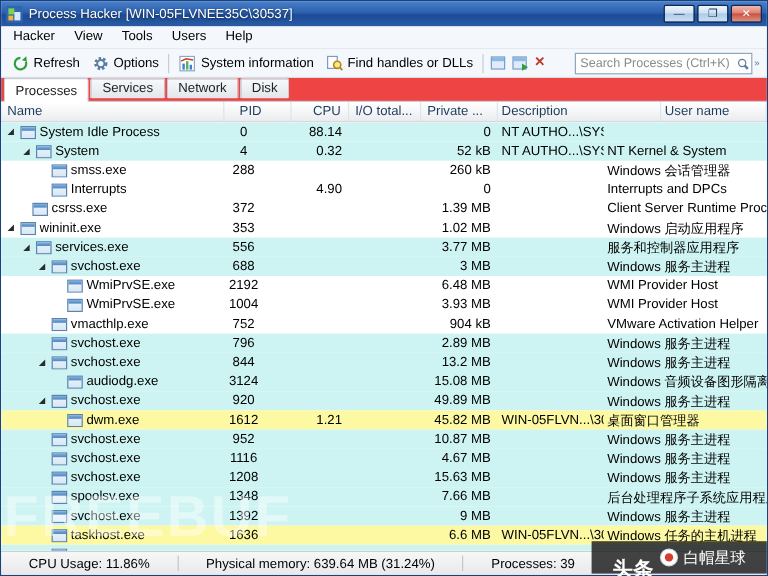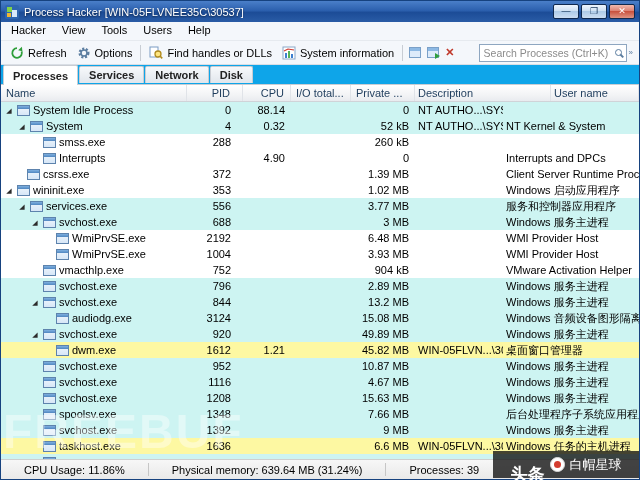--- a/index.html
+++ b/index.html
@@ -44,37 +44,37 @@
                display:flex; align-items:center; padding:0 4px; gap:3px; }
   .searchbox input { border:none; outline:none; flex:1; min-width:0; font-size:10.5px;
                      font-family:"Liberation Sans", sans-serif; background:transparent; color:#333; }
   .searchbox input::placeholder { color:#8b8b8b; }
   .mag { width:7px; height:7px; border:1.5px solid #5b7da0; border-radius:50%; position:relative; flex:0 0 7px; }
   .mag::after { content:""; position:absolute; width:4px; height:1.5px; background:#5b7da0;
                 transform:rotate(45deg); right:-3px; bottom:-1px; }
   .chev { font-size:8px; color:#5b7da0; padding:0 2px; }
 
   
-  .tabbar { height:20px; flex:0 0 20px; display:flex; align-items:center; padding-left:2px;
-            background:#0ea5e9; border-bottom:1px solid #c9cdd3;font-weight:bold; }
+  .tabbar { height:20px; flex:0 0 20px; display:flex; align-items:flex-start; padding-left:2px;
+            background:#ef4444; border-bottom:1px solid #c9cdd3; }
   .tab { height:17px; padding:0 9px; display:flex; align-items:center; margin-right:1px;
          background:linear-gradient(#f7f9fb,#e1e6ec); border:1px solid #c9cdd3; border-bottom:none;
          border-radius:2px 2px 0 0; color:#222; }
   .tab.active { height:20px; background:#fff; margin-bottom:-1px; }
 
   
   .header-row { height:17px; flex:0 0 17px; display:flex; color:#1e3c5c; background:linear-gradient(#fff,#f3f4f6 60%,#e9ebef);
                 border-bottom:1px solid #d0d3d8; }
   .header-cell { display:flex; align-items:center; padding:0 5px; border-right:1px solid #e0e3e8;
                  overflow:hidden; white-space:nowrap; }
   .header-cell.right { justify-content:flex-end; }
 
   
   .c-name { flex:0 0 186px; }
-  .c-pid  { flex:0 0 56px; text-align:right; padding-right:12px; }
+  .c-pid  { flex:0 0 56px; text-align:center; padding-right:24px; }
   .c-cpu  { flex:0 0 48px; text-align:right; padding-right:6px; }
   .c-io   { flex:0 0 60px; padding-right:6px; }
   .c-priv { flex:0 0 64px; text-align:right; padding-right:6px; }
   .c-user { flex:0 0 88px; padding-left:3px; }
   .c-desc { flex:1; padding-left:3px; }
 
   
   .list { flex:1; background:#fff; overflow:hidden; position:relative; }
   .row { height:16px; display:flex; align-items:center; background:#fff; }
   .row.hl-cyan   { background:#cdf4f2; }
@@ -143,35 +143,35 @@
     <div class="tb-btn">
       <svg class="ico14" viewBox="0 0 14 14">
         <circle cx="7" cy="7" r="4.3" fill="none" stroke="#5b7da0" stroke-width="2.4" stroke-dasharray="2 1.6"></circle>
         <circle cx="7" cy="7" r="3" fill="none" stroke="#5b7da0" stroke-width="1.6"></circle>
       </svg>
       <span>Options</span>
     </div>
     <div class="tb-sep"></div>
     <div class="tb-btn">
       <svg class="ico14" viewBox="0 0 14 14">
-        <rect x="1" y="1" width="8" height="10" fill="#fff" stroke="#7a9cc4" stroke-width="1"></rect>
-        <circle cx="9" cy="8" r="3" fill="#ffe680" stroke="#b08a1e" stroke-width="1.3"></circle>
-        <line x1="11.2" y1="10.2" x2="13.2" y2="12.4" stroke="#b08a1e" stroke-width="1.6"></line>
-      </svg>
-      <span>Find handles or DLLs</span>
-    </div>
-    <div class="tb-btn">
-      <svg class="ico14" viewBox="0 0 14 14">
         <rect x="1" y="1" width="12" height="12" fill="#fff" stroke="#8aa8c8" stroke-width="1"></rect>
         <rect x="3" y="7" width="2" height="5" fill="#3d7fd0"></rect>
         <rect x="6" y="5" width="2" height="7" fill="#54b357"></rect>
         <rect x="9" y="8" width="2" height="4" fill="#3d7fd0"></rect>
         <polyline points="2,5 6,3 12,4" fill="none" stroke="#d0382e" stroke-width="1.2"></polyline>
       </svg>
       <span>System information</span>
+    </div>
+    <div class="tb-btn">
+      <svg class="ico14" viewBox="0 0 14 14">
+        <rect x="1" y="1" width="8" height="10" fill="#fff" stroke="#7a9cc4" stroke-width="1"></rect>
+        <circle cx="9" cy="8" r="3" fill="#ffe680" stroke="#b08a1e" stroke-width="1.3"></circle>
+        <line x1="11.2" y1="10.2" x2="13.2" y2="12.4" stroke="#b08a1e" stroke-width="1.6"></line>
+      </svg>
+      <span>Find handles or DLLs</span>
     </div>
     <div class="tb-sep"></div>
     <div class="tb-icon-btn">
       <span class="win-ico"></span>
     </div>
     <div class="tb-icon-btn">
       <span class="win-ico arrow"></span>
     </div>
     <div class="tb-icon-btn">
       <span class="red-x">✕</span>
@@ -232,20 +232,21 @@
         <div class="cell c-name" style="padding-left: 29px;">
           <div class="expander"></div>
           <div class="proc-icon"></div>
           <div class="proc-name">smss.exe</div>
         </div>
         <div class="cell c-pid">288</div>
         <div class="cell c-cpu"></div>
         <div class="cell c-io"></div>
         <div class="cell c-priv">260 kB</div>
         <div class="cell c-user"></div>
+        <div class="cell c-desc">Windows 会话管理器</div>
       </div>
       <div class="row">
         <div class="cell c-name" style="padding-left: 29px;">
           <div class="expander"></div>
           <div class="proc-icon"></div>
           <div class="proc-name">Interrupts</div>
         </div>
         <div class="cell c-pid"></div>
         <div class="cell c-cpu">4.90</div>
         <div class="cell c-io"></div>

